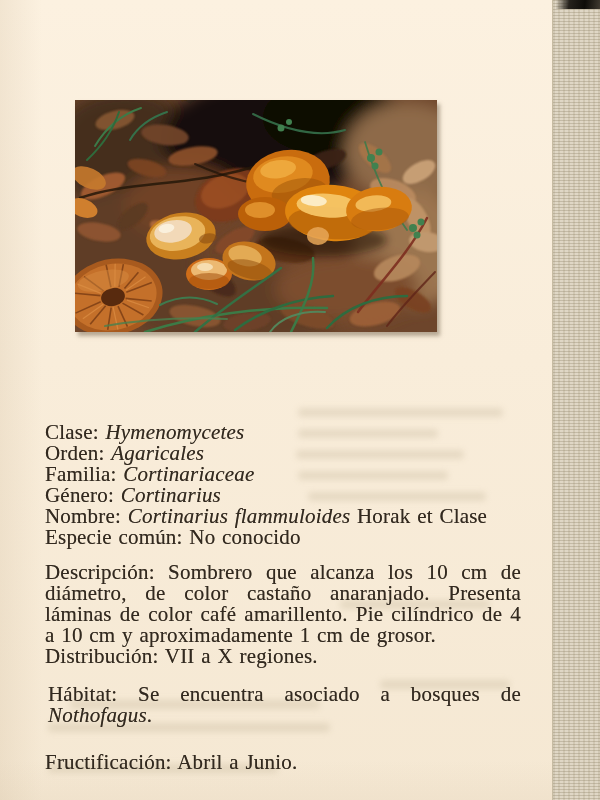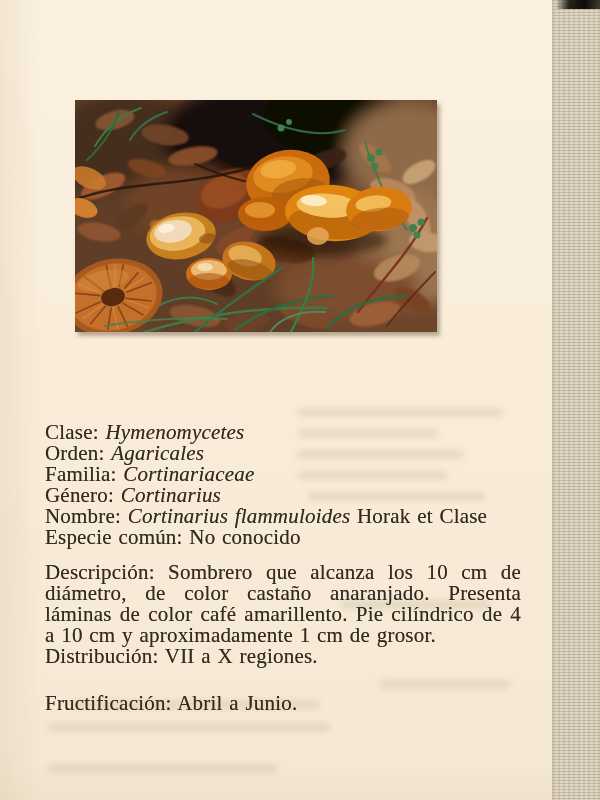--- a/index.html
+++ b/index.html
@@ -252,19 +252,20 @@
       <div><span class="lbl">Familia:</span> <span class="it">Cortinariaceae</span><span></span></div>
       <div><span class="lbl">Género:</span> <span class="it">Cortinarius</span><span></span></div>
       <div><span class="lbl">Nombre:</span> <span class="it">Cortinarius flammuloides</span><span> Horak et Clase</span></div>
       <div><span class="lbl">Especie común:</span> <span>No conocido</span><span></span></div>
     </div>
 
     <p class="para just" id="desc"><span class="lbl">Descripción:</span> <span>Sombrero que alcanza los 10 cm de diámetro, de color castaño anaranjado. Presenta láminas de color café amarillento. Pie cilíndrico de 4 a 10 cm y aproximadamente 1 cm de grosor.</span></p>
 
     <p class="para" id="dist"><span class="lbl">Distribución:</span> <span>VII a X regiones.</span></p>
 
+    <p class="para just" id="hab"><span class="lbl">Hábitat:</span> <span>Se encuentra asociado a bosques de</span> <span class="it">Nothofagus</span><span>.</span></p>
 
     <p class="para" id="fruc"><span class="lbl">Fructificación:</span> <span>Abril a Junio.</span></p>
   </div>
 
   <div class="edge"></div>
   <div class="corner"></div>
 </div>
 
 </body></html>

